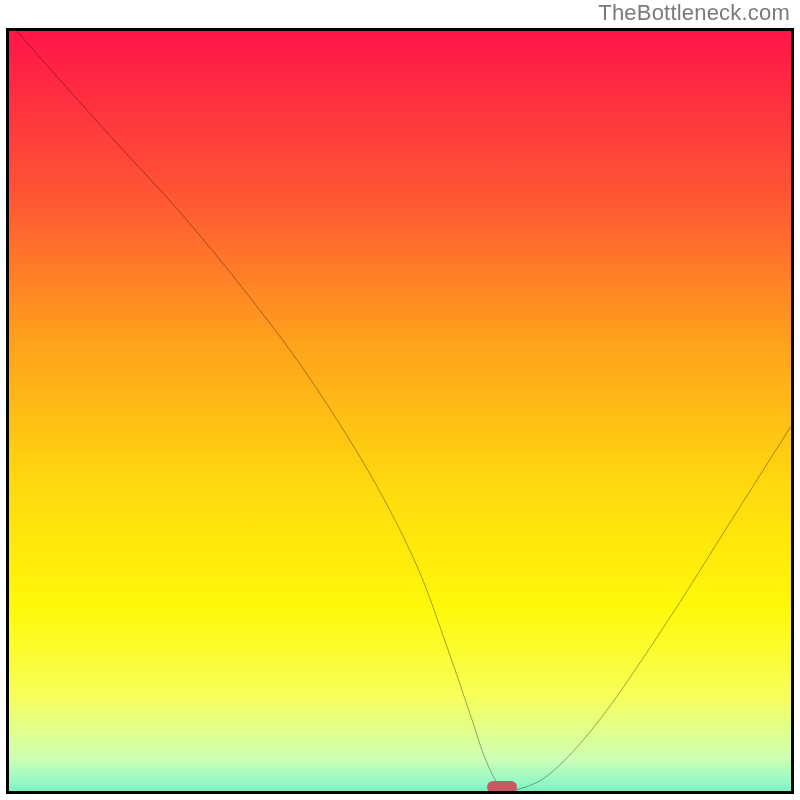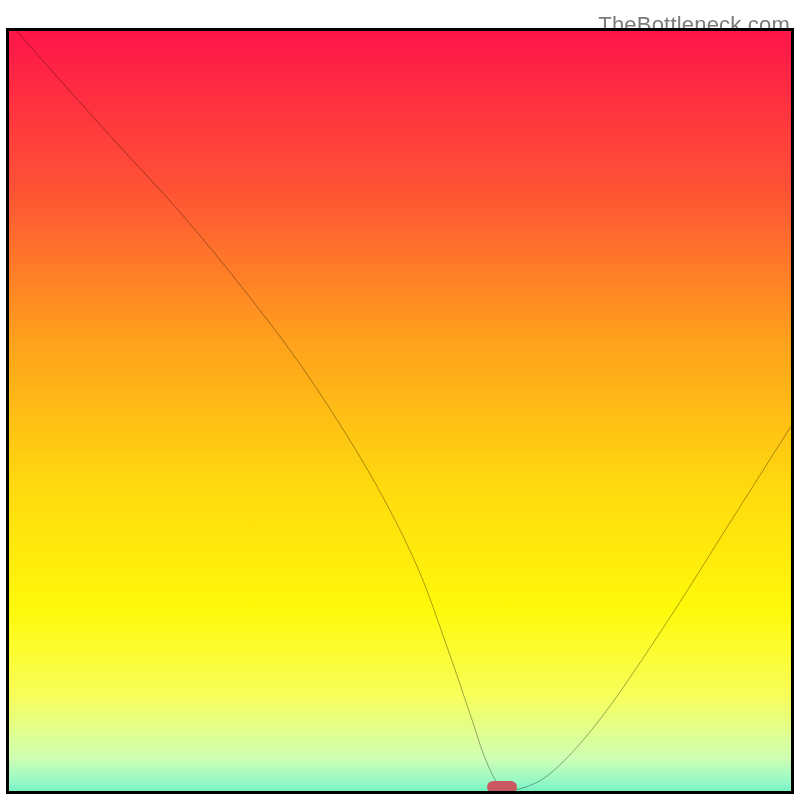--- a/index.html
+++ b/index.html
@@ -20,21 +20,21 @@
     border: 3px solid #000;
     box-sizing: border-box;
     overflow: hidden;
   }
   .gradient {
     position: absolute;
     left: 0; top: 0; right: 0; bottom: 0;
   }
   .watermark {
     position: absolute;
-    top: 12px;
+    top: 0;
     right: 10px;
     font-size: 22px;
     color: #7a7a7a;
     font-weight: 500;
     letter-spacing: 0.2px;
   }
   svg.curve {
     position: absolute;
     left: 0; top: 0;
     width: 100%; height: 100%;

